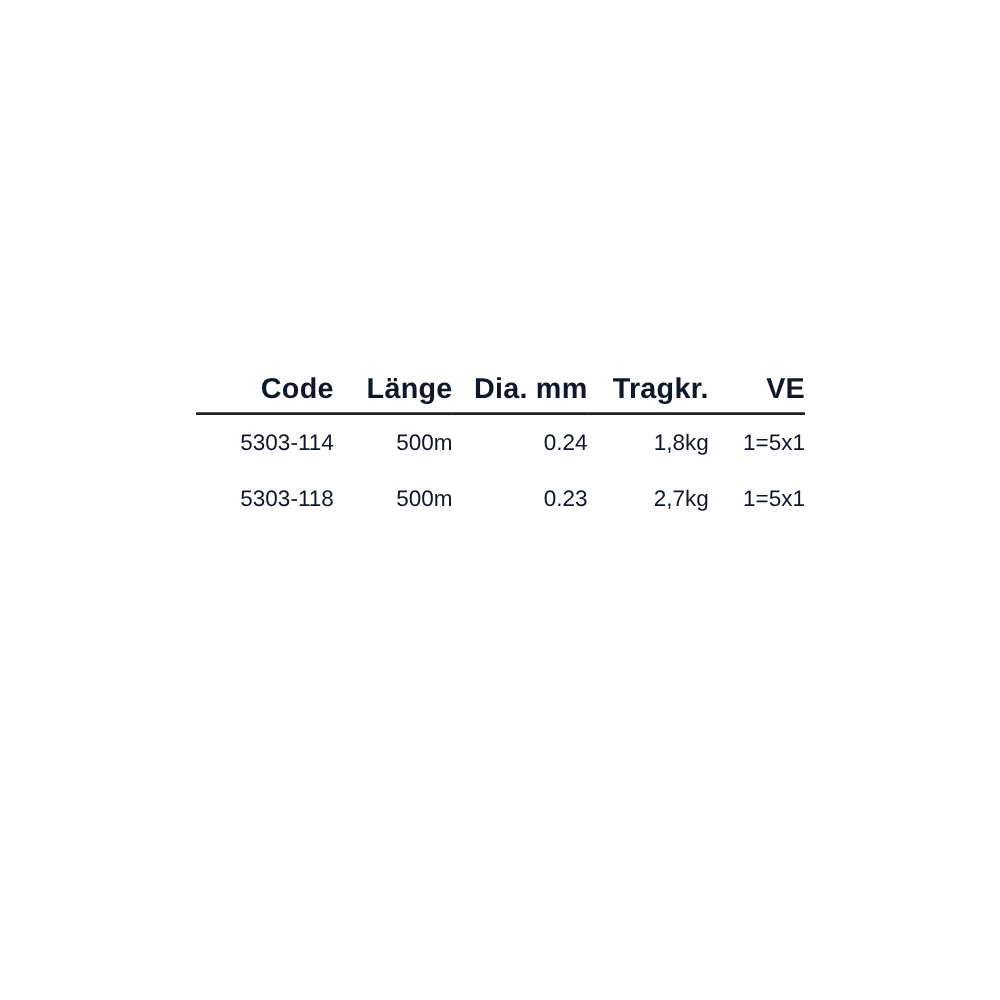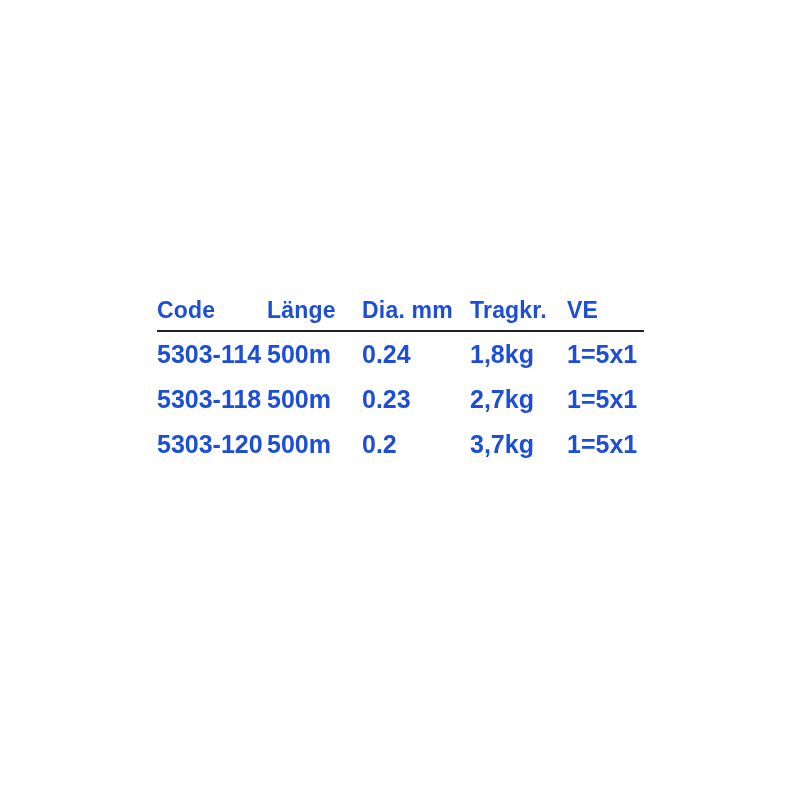--- a/index.html
+++ b/index.html
@@ -26,36 +26,36 @@
   }
   table.spec-table {
     width: 100%;
     border-collapse: collapse;
     table-layout: fixed;
   }
   table.spec-table th,
   table.spec-table td {
     padding: 0;
     margin: 0;
-    text-align: left;
-    color: #1d4ed8;
+    text-align: right;
+    color: #0f172a;
     font-family: "Liberation Sans", sans-serif;
   }
   thead th {
     font-size: 23px;
     font-weight: bold;
     letter-spacing: 0.2px;
     height: 40px;
     vertical-align: middle;
     border-bottom: 2.5px solid #231f20;
     padding-bottom: 4px;
   }
   tbody td {
-    font-size: 25px;
-    font-weight: bold;
+    font-size: 18px;
+    font-weight: normal;
     height: 45px;
     vertical-align: middle;
   }
   
   .col-code   { width: 110px; }
   .col-laenge { width: 95px;  }
   .col-dia    { width: 108px; }
   .col-tragkr { width: 97px;  }
   .col-ve     { width: 77px;  }
 
@@ -88,23 +88,16 @@
           <td>1,8kg</td>
           <td>1=5x1</td>
         </tr>
         <tr>
           <td>5303-118</td>
           <td>500m</td>
           <td>0.23</td>
           <td>2,7kg</td>
           <td>1=5x1</td>
         </tr>
-        <tr>
-          <td>5303-120</td>
-          <td>500m</td>
-          <td>0.2</td>
-          <td>3,7kg</td>
-          <td>1=5x1</td>
-        </tr>
       </tbody>
     </table>
   </div>
 </div>
 
 </body></html>

